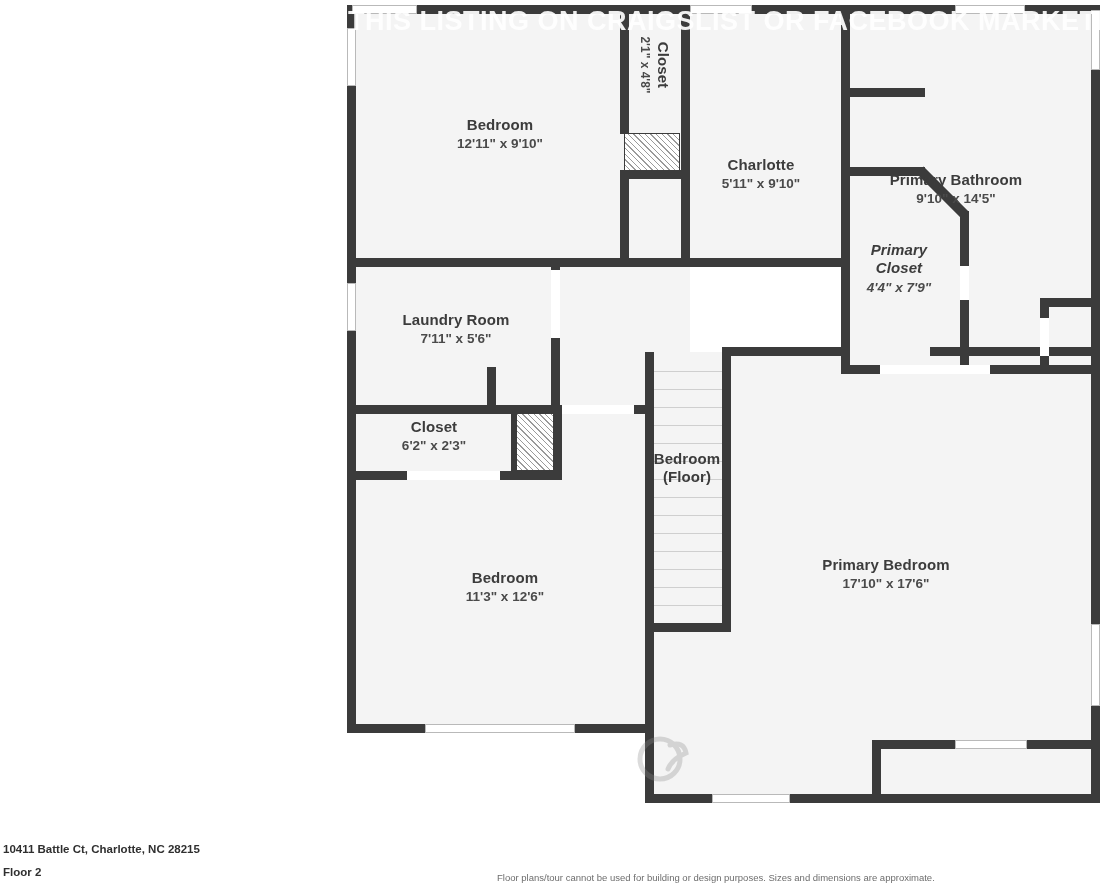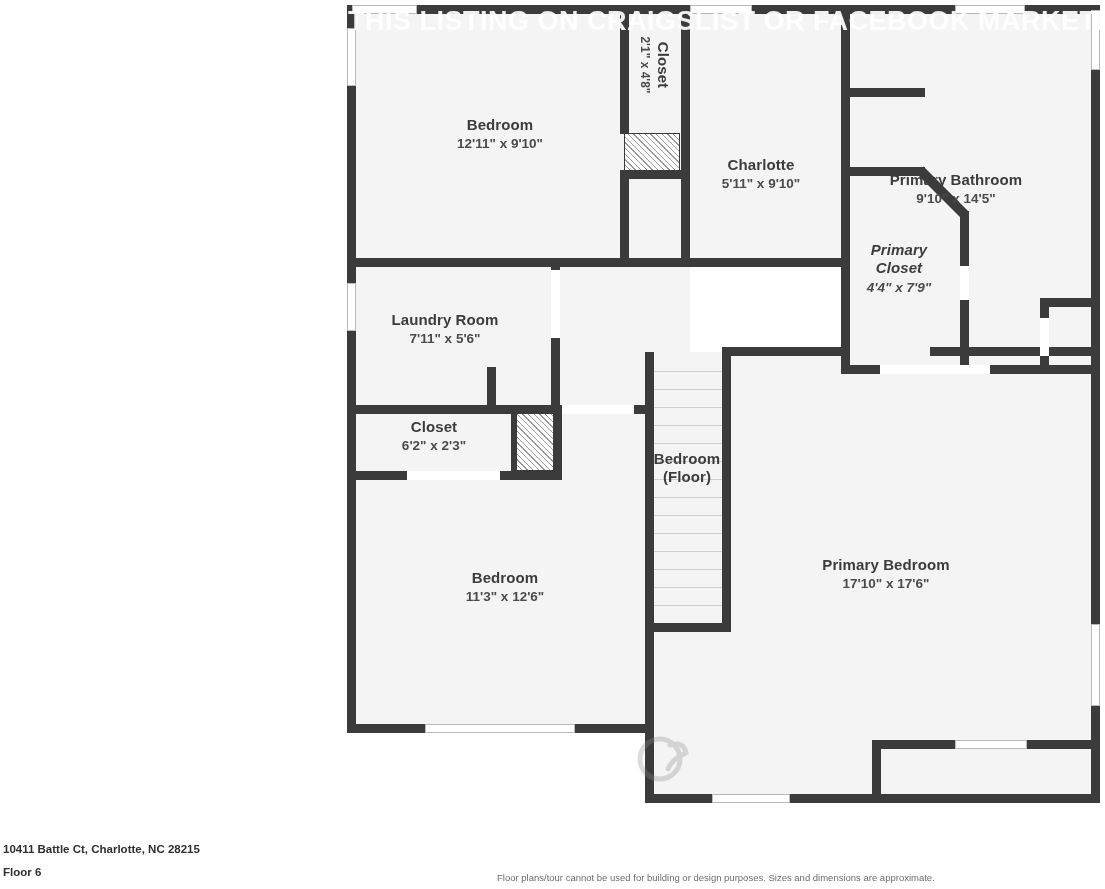--- a/index.html
+++ b/index.html
@@ -189,21 +189,21 @@
   <div class="lbl" style="left:956px;top:123px;margin-top:48px;">
     <div class="nm">Primary Bathroom</div>
     <div class="dim">9'10" x 14'5"</div>
   </div>
 
   <div class="lbl" style="left:899px;top:241px;font-style:italic;">
     <div class="nm" style="max-width:92px;white-space:normal;">Primary Closet</div>
     <div class="dim">4'4" x 7'9"</div>
   </div>
 
-  <div class="lbl" style="left:445px;top:311px;">
+  <div class="lbl" style="left:456px;top:311px;">
     <div class="nm">Laundry Room</div>
     <div class="dim">7'11" x 5'6"</div>
   </div>
 
   <div class="lbl" style="left:434px;top:418px;">
     <div class="nm">Closet</div>
     <div class="dim">6'2" x 2'3"</div>
   </div>
 
   <div class="lbl" style="left:687px;top:450px;">
@@ -224,14 +224,14 @@
   <div class="wm wm1">THIS LISTING ON CRAIGSLIST OR FACEBOOK MARKETPLACE</div>
 
   <svg class="logo" viewBox="0 0 62 62">
     <circle cx="24" cy="36" r="20" fill="none" stroke="#8a8a8a" stroke-width="5"></circle>
     <path d="M34 22 q14 -4 16 8 q-14 6 -18 16" fill="none" stroke="#8a8a8a" stroke-width="5" stroke-linecap="round"></path>
   </svg>
 
 </div>
 
 <div class="addr">10411 Battle Ct, Charlotte, NC 28215</div>
-<div class="flr">Floor 6</div>
+<div class="flr">Floor 2</div>
 <div class="disc">Floor plans/tour cannot be used for building or design purposes. Sizes and dimensions are approximate.</div>
 
 </body></html>

